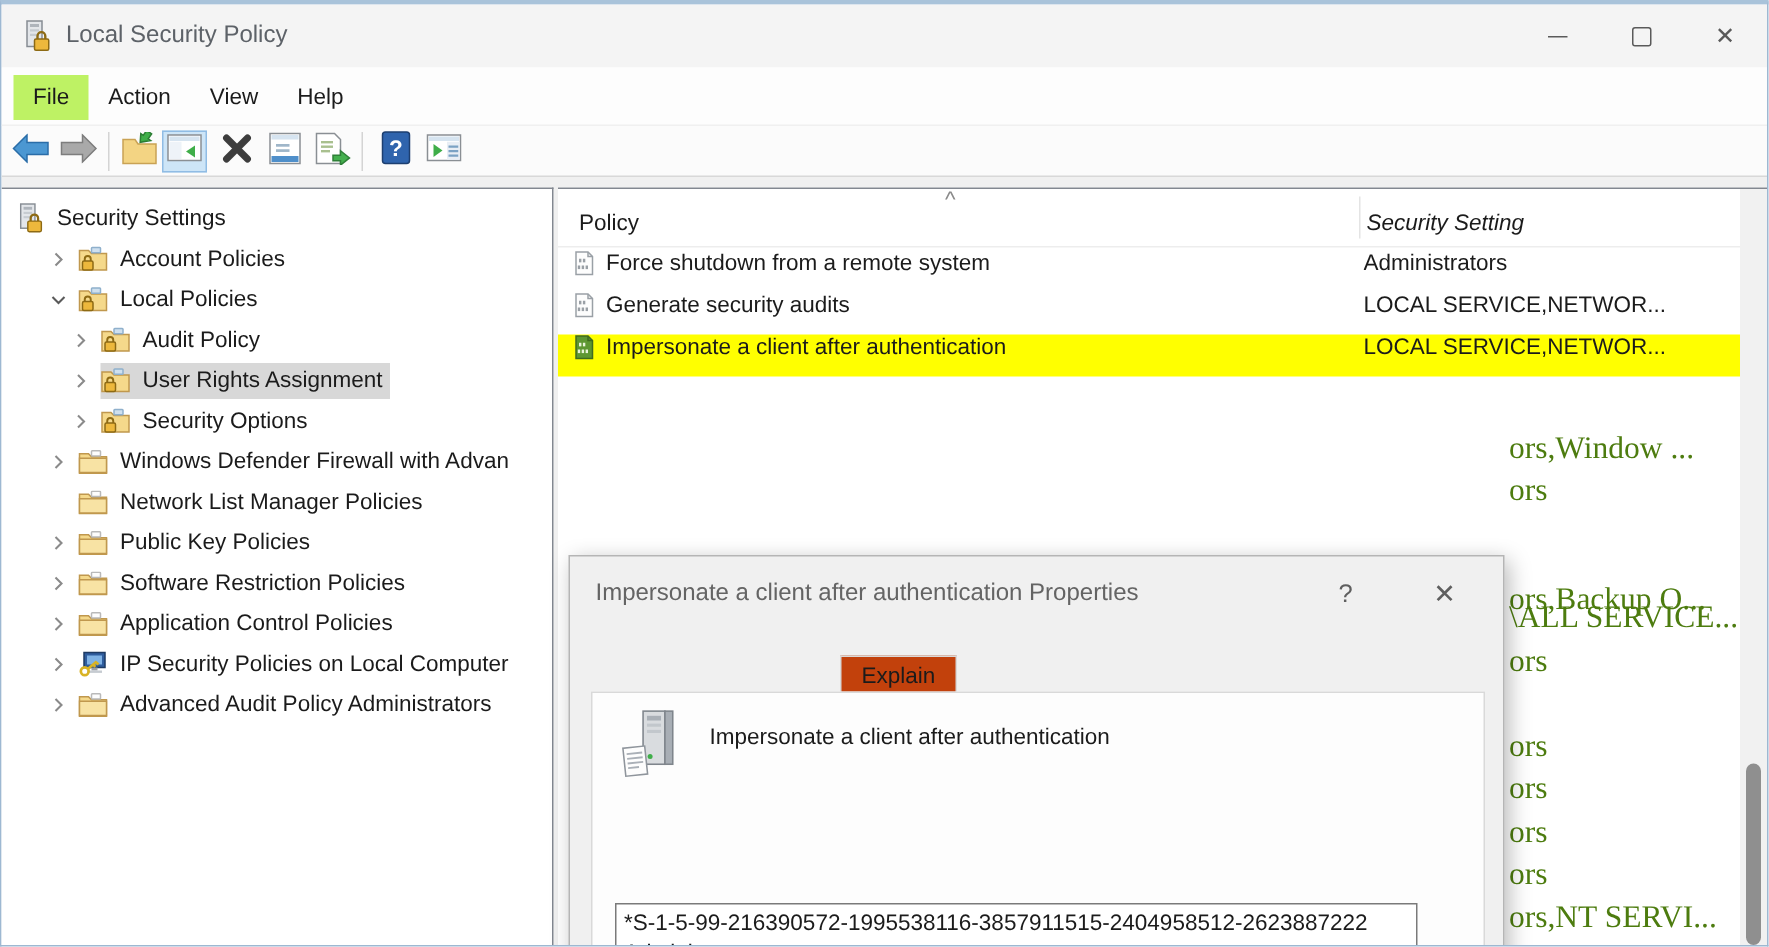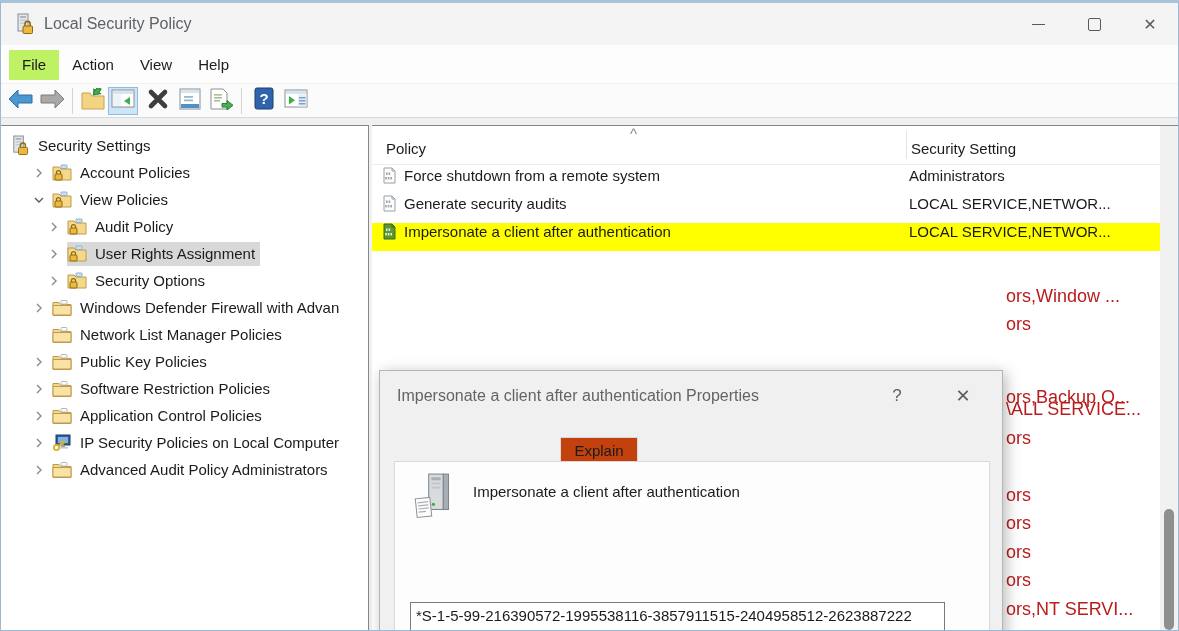--- a/index.html
+++ b/index.html
@@ -47,30 +47,30 @@
   .trow.sel .hl{background:#d8d8d8;}
   .ticon{width:21px;flex:none;display:flex;align-items:center;margin-right:7px;}
   .l0{padding-left:9px;}
   .l1{padding-left:25px;}
   .l2{padding-left:40px;}
 
   
   #list-header{position:absolute;left:0;top:0;right:18px;height:38px;background:#fff;
     border-bottom:1px solid #ededed;font-size:15px;color:#1b1b1b;}
   #col-policy{position:absolute;left:14px;top:14px;}
-  #col-setting{position:absolute;left:539px;top:14px;}
+  #col-setting{position:absolute;left:539px;top:14px;font-style:italic;}
   #col-divider{position:absolute;left:534px;top:5px;height:28px;width:1px;background:#e4e4e4;}
   #sort-caret{position:absolute;left:258px;top:-1px;color:#8a8a8a;font-size:15px;}
   .lrow{position:absolute;left:0;right:18px;height:28px;display:flex;align-items:flex-start;
     font-size:15px;color:#1b1b1b;white-space:nowrap;}
   .lrow.hilite{background:#ffff00;}
   .licon{width:22px;flex:none;margin-left:10px;display:flex;align-items:center;}
   .lpolicy{flex:none;width:505px;overflow:hidden;}
   .lsetting{flex:none;width:230px;overflow:hidden;}
-  .frag{position:absolute;left:634px;height:20px;font-size:18px;color:#b91c1c;white-space:nowrap;}
+  .frag{position:absolute;left:634px;height:20px;font-size:21px;color:#4d7c0f;white-space:nowrap;font-family:Liberation Serif, serif;}
 
   
   #vscroll{position:absolute;right:0;top:0;bottom:0;width:18px;background:#f1f1f1;}
   #vthumb{position:absolute;left:4px;width:10px;top:383px;bottom:0;background:#8f8f8f;border-radius:5px;}
 
   
   #dialog{position:absolute;left:378px;top:252px;width:624px;height:380px;background:#f0f0f0;
     border:1px solid #b5b5b5;box-sizing:border-box;box-shadow:3px 3px 14px rgba(0,0,0,.28);}
   #dlg-titlebar{position:absolute;left:0;top:0;right:0;height:50px;display:flex;align-items:center;}
   #dlg-title{margin-left:17px;font-size:16px;color:#646464;}
@@ -252,21 +252,21 @@
           </span>
         <span class="hl">
             <span class="ticon">
           <svg width="20" height="17" viewBox="0 0 20 17">
                 <path d="M1 3 h6 l2 2 h10 v11 H1 z" fill="#f5d98b" stroke="#c0984e"></path>
                 <rect x="9" y="1" width="6" height="3.5" rx="0.5" fill="#cfe0ef" stroke="#8fb0cc"></rect>
                 <path d="M4.5 10 V8.6 a2 2 0 0 1 4 0 V10" fill="none" stroke="#8d6a14" stroke-width="1.3"></path>
                 <rect x="3" y="10" width="7" height="6" rx="1" fill="#edb83c" stroke="#8d6a14"></rect>
               </svg>
         </span>
-            <span>View Policies</span>
+            <span>Local Policies</span>
           </span>
       </div>
 
       <div class="trow l2" style="top:87px">
         <span class="chev">
             <svg width="10" height="10">
               <path d="M3 1 L7 5 L3 9" fill="none" stroke="#8a8a8a" stroke-width="1.4"></path>
             </svg>
           </span>
         <span class="hl">

